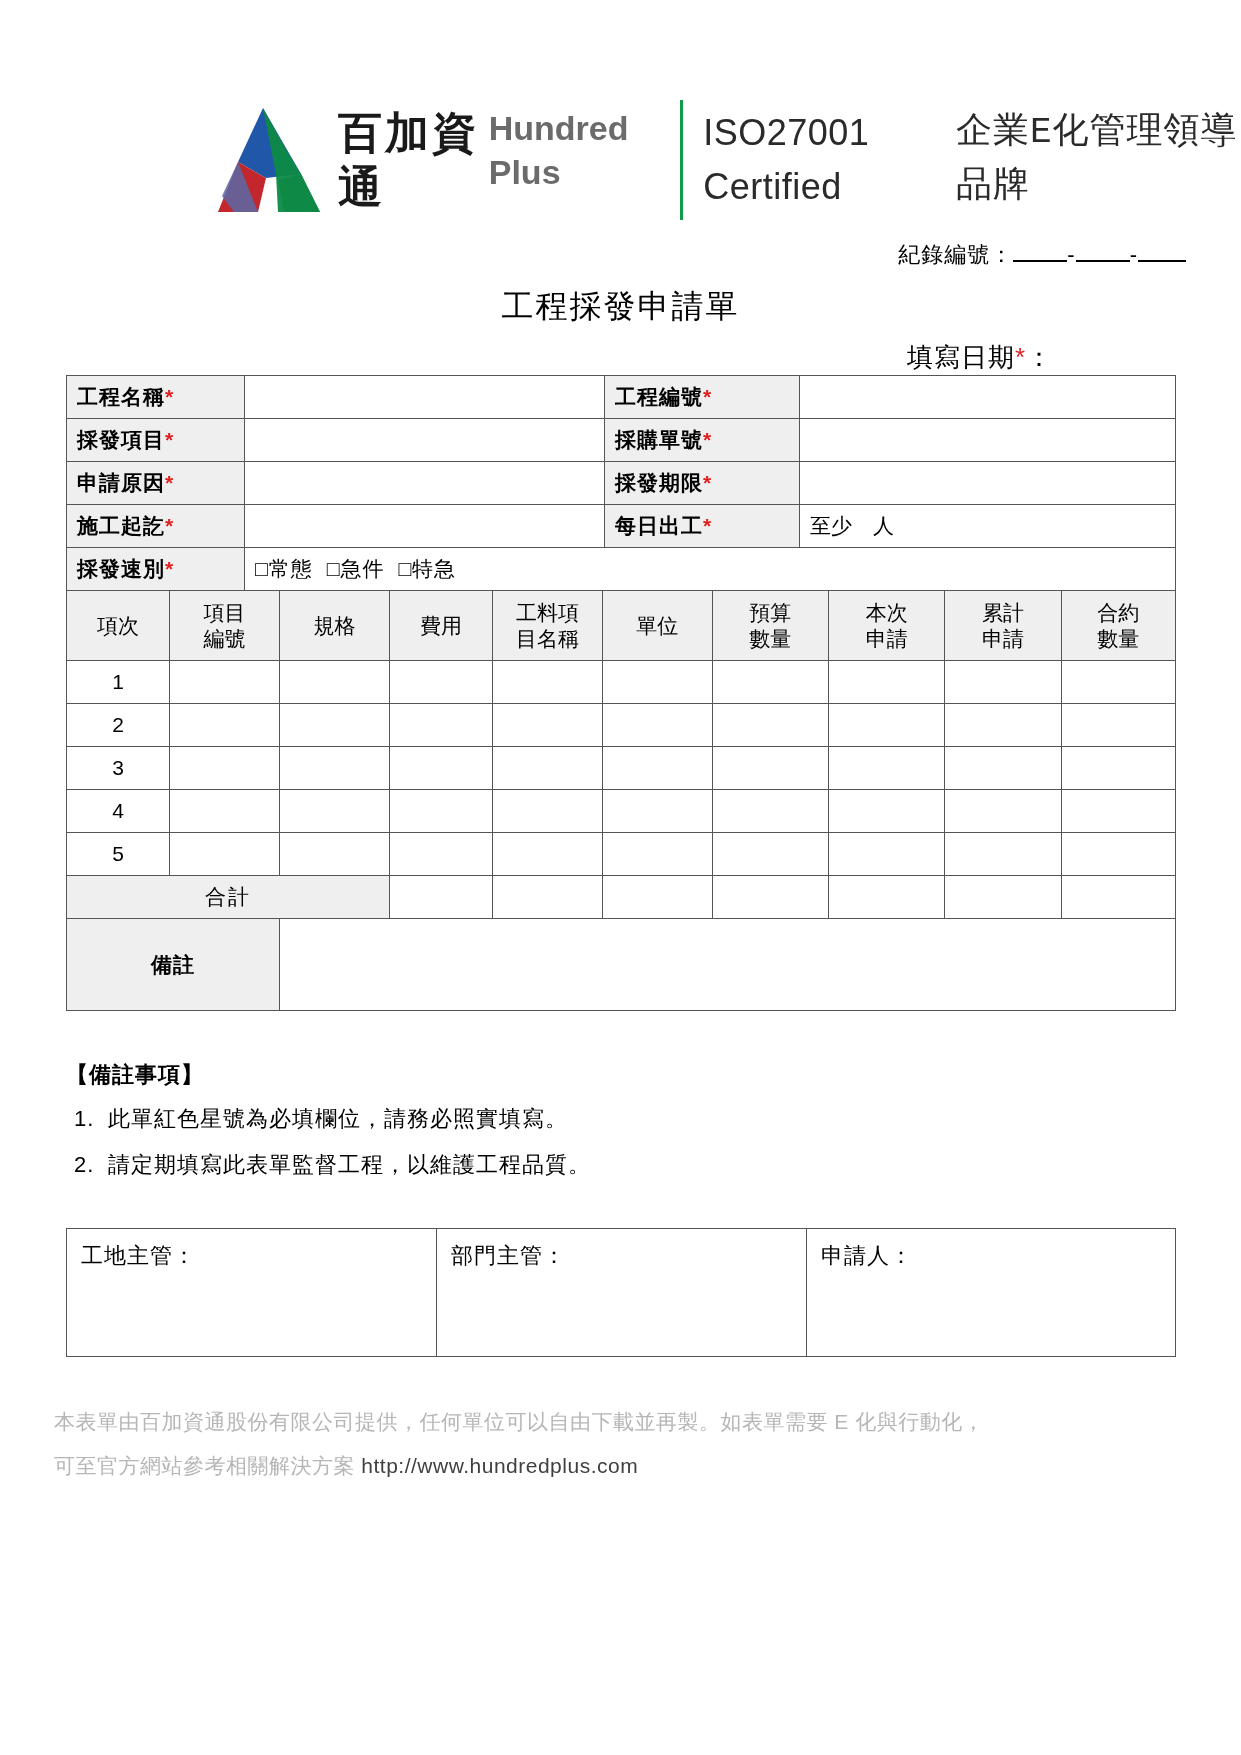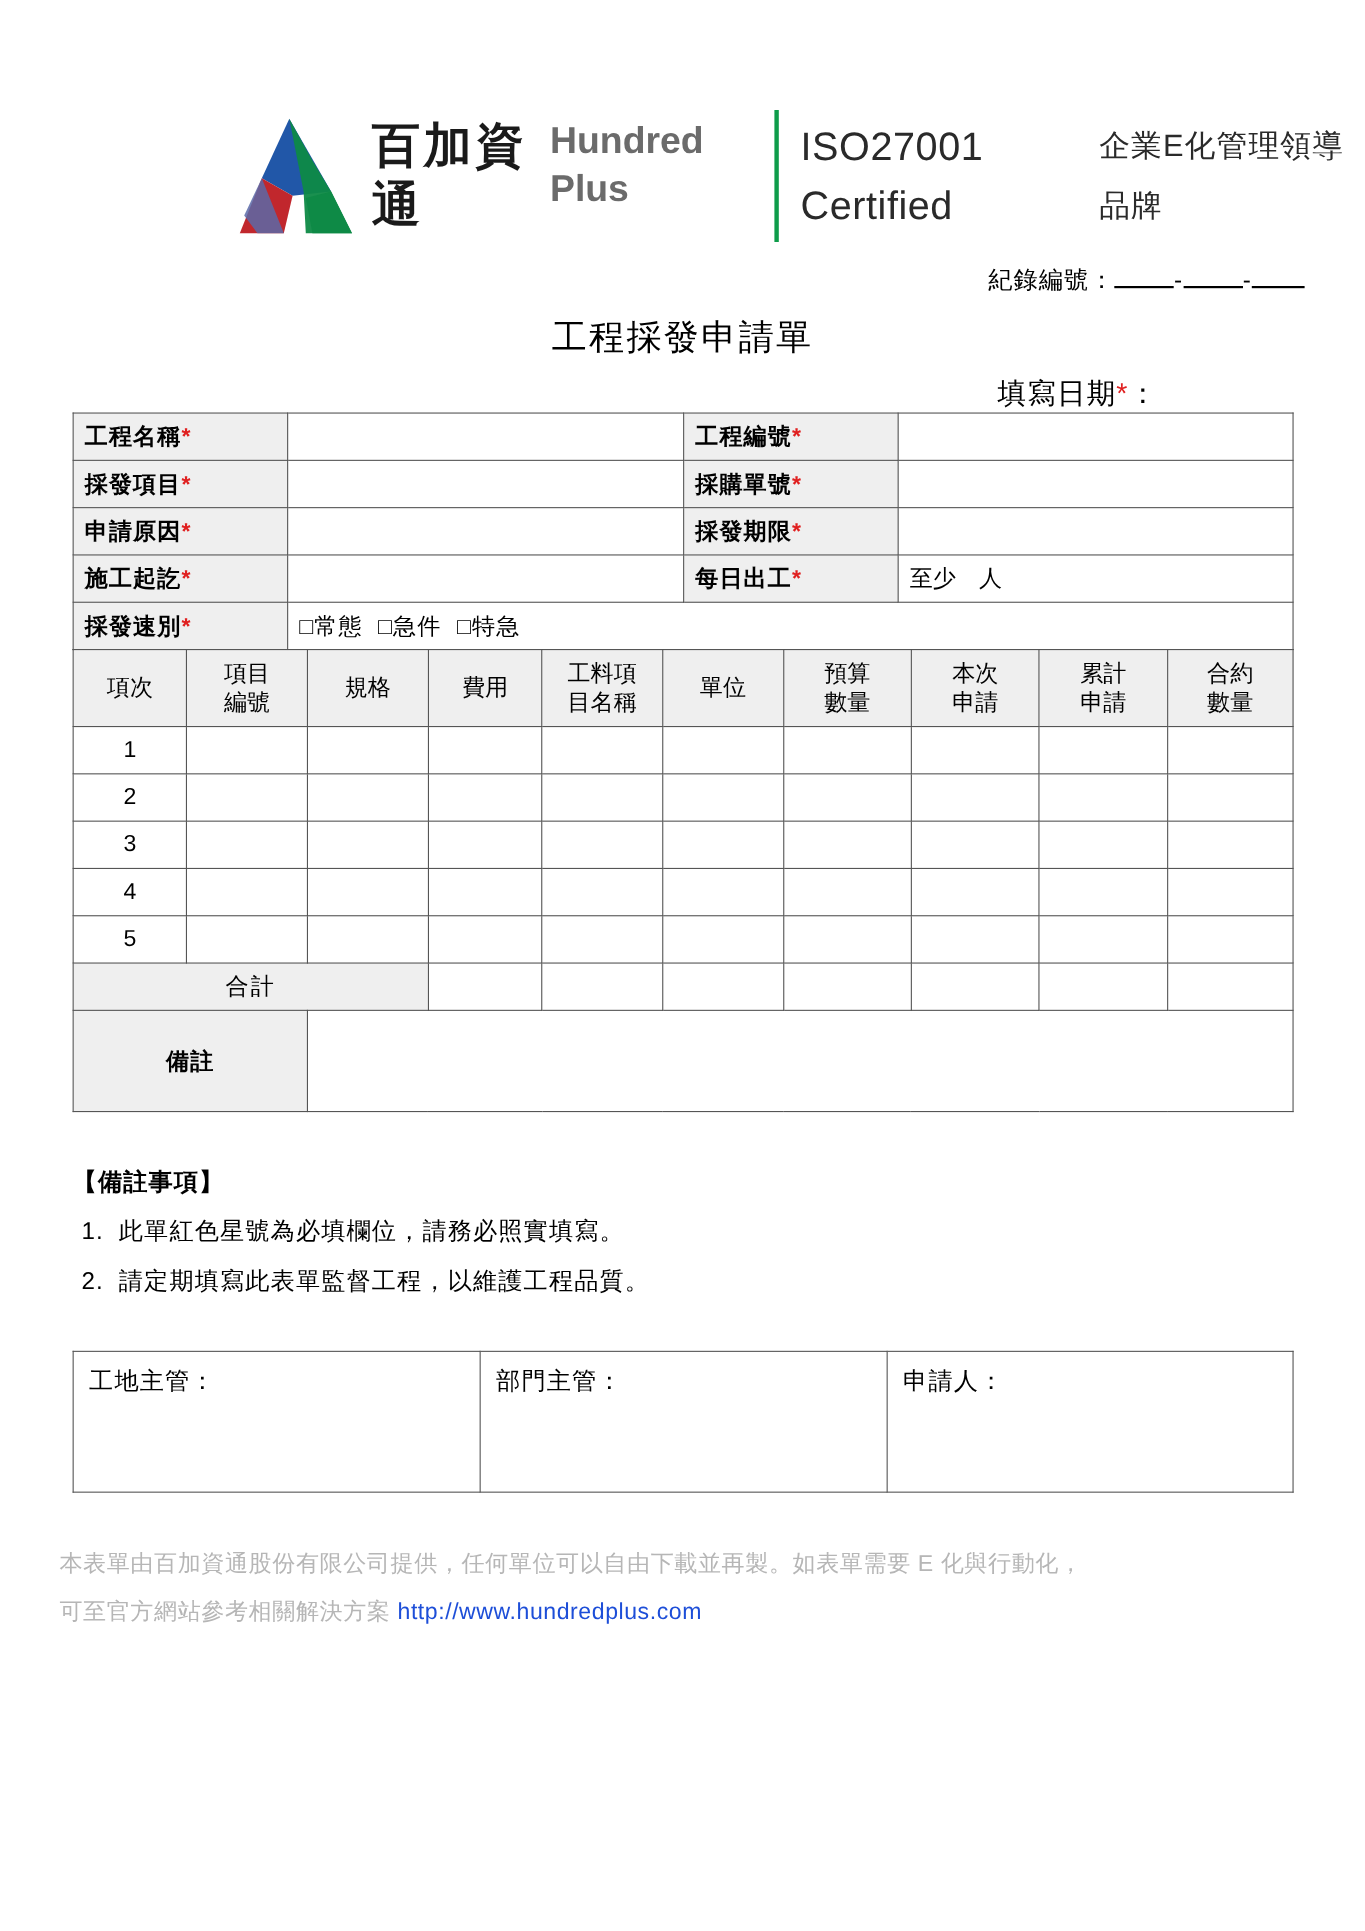--- a/index.html
+++ b/index.html
@@ -28,21 +28,21 @@
   .logo-en {
     font-size:34px; font-weight:bold; letter-spacing:0px;
     line-height:44px; color:#6b6b6b;
   }
   .logo-divider {
     width:4px; background:#0e9c4a; margin:0 20px 0 14px;
     align-self:stretch; min-height:108px;
   }
   .logo-tag { display:flex; flex-direction:row; justify-content:center; }
   .logo-tag-en { font-size:36px; line-height:54px; color:#2a2a2a; letter-spacing:0.5px; }
-  .logo-tag-cn { font-size:28px; line-height:54px; color:#2a2a2a; letter-spacing:1px; }
+  .logo-tag-cn { font-size:36px; line-height:54px; color:#2a2a2a; letter-spacing:1px;font-family:Liberation Mono, monospace; }
 
   
   .record-no {
     position:absolute; right:55px; top:240px;
     font-size:22px; letter-spacing:1px; white-space:nowrap;
   }
   .blank-u { display:inline-block; border-bottom:2px solid #000; }
   .u1 { width:54px; }
   .u2 { width:54px; }
   .u3 { width:48px; }
@@ -112,21 +112,21 @@
   table.sign td {
     border:1px solid #555; height:128px; vertical-align:top;
     padding:12px 14px; font-size:22px; letter-spacing:1px;
   }
 
   
   .footer {
     position:absolute; left:54px; top:1400px; width:1120px;
     color:#b6b6b6; font-size:21px; line-height:44px; letter-spacing:0.5px;
   }
-  .footer a { color:#1d4ed8; text-decoration:none; }
+  .footer a { color:#404040; text-decoration:none; }
 </style>
 </head>
 <body>
 
 <div class="page">
 
   <div class="logo-row">
     <div class="logo-mark">
       <svg width="130" height="120" viewBox="0 0 130 120" xmlns="http://www.w3.org/2000/svg">
         <polygon points="65,8 103,74 68,78 40,62" fill="#2157a8"></polygon>
@@ -154,21 +154,21 @@
   <div class="doc-title">工程採發申請單</div>
 
   <div class="fill-date">
     <span>填寫日期</span><span class="req">*</span><span>：</span>
   </div>
 
   <div class="tbl-wrap">
     <table class="grid">
       <tbody>
         <tr>
-          <td class="lbl" style="width:195px"><span>工程名稱</span><span class="req">*</span></td>
+          <td class="lbl" style="width:178px"><span>工程名稱</span><span class="req">*</span></td>
           <td class="val" style="width:360px"></td>
           <td class="lbl" style="width:195px"><span>工程編號</span><span class="req">*</span></td>
           <td class="val"></td>
         </tr>
         <tr>
           <td class="lbl"><span>採發項目</span><span class="req">*</span></td>
           <td class="val"></td>
           <td class="lbl"><span>採購單號</span><span class="req">*</span></td>
           <td class="val"></td>
         </tr>

